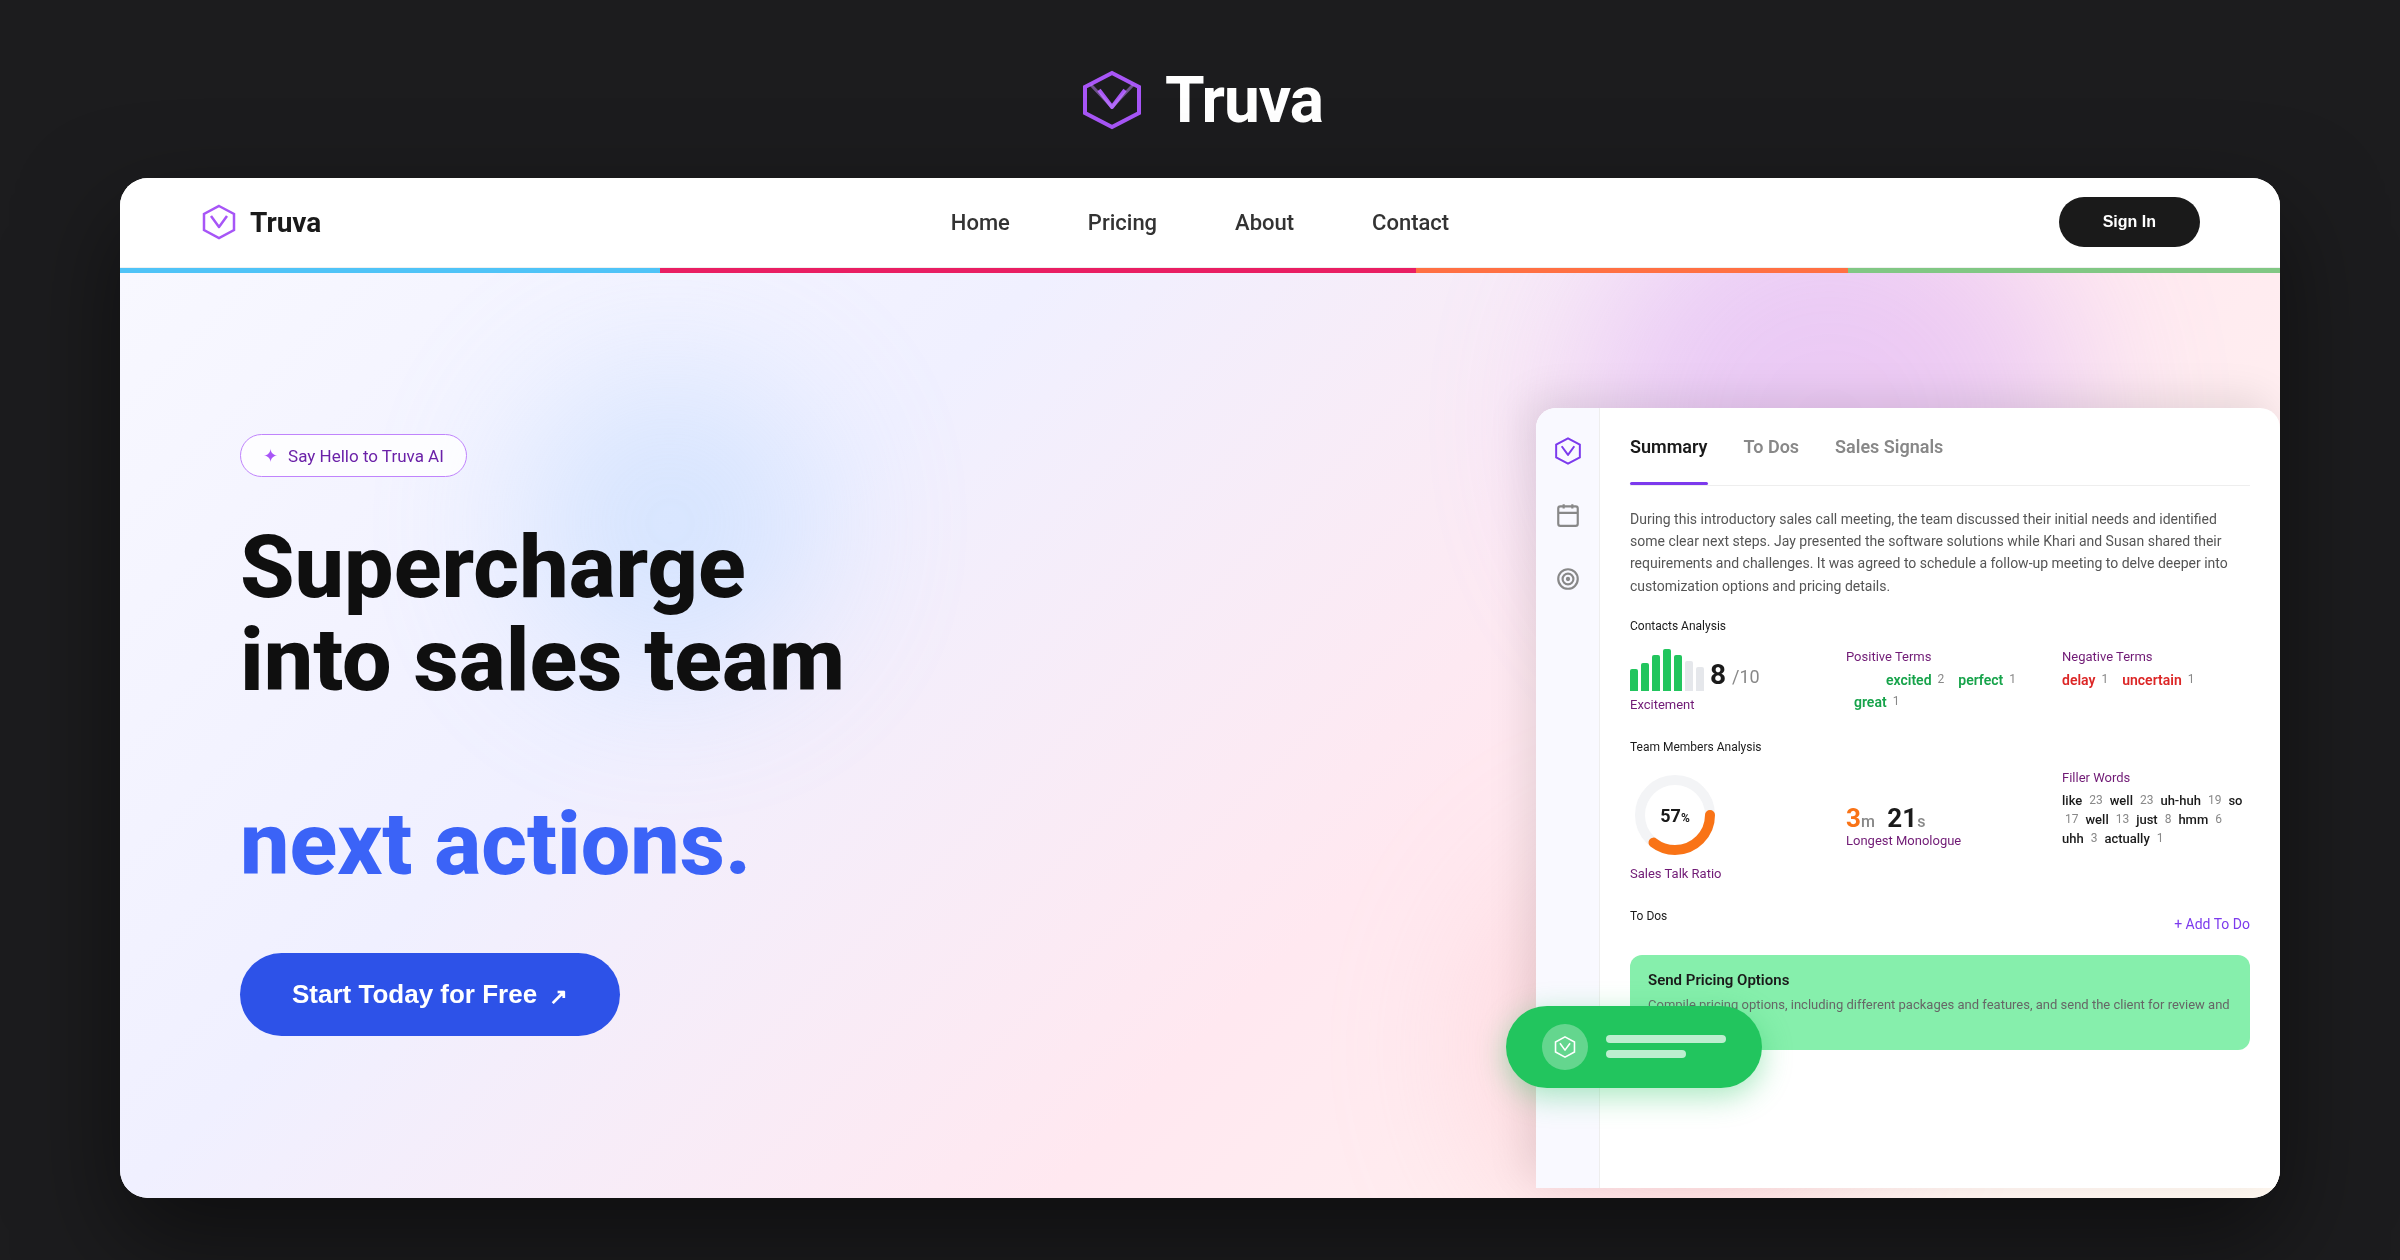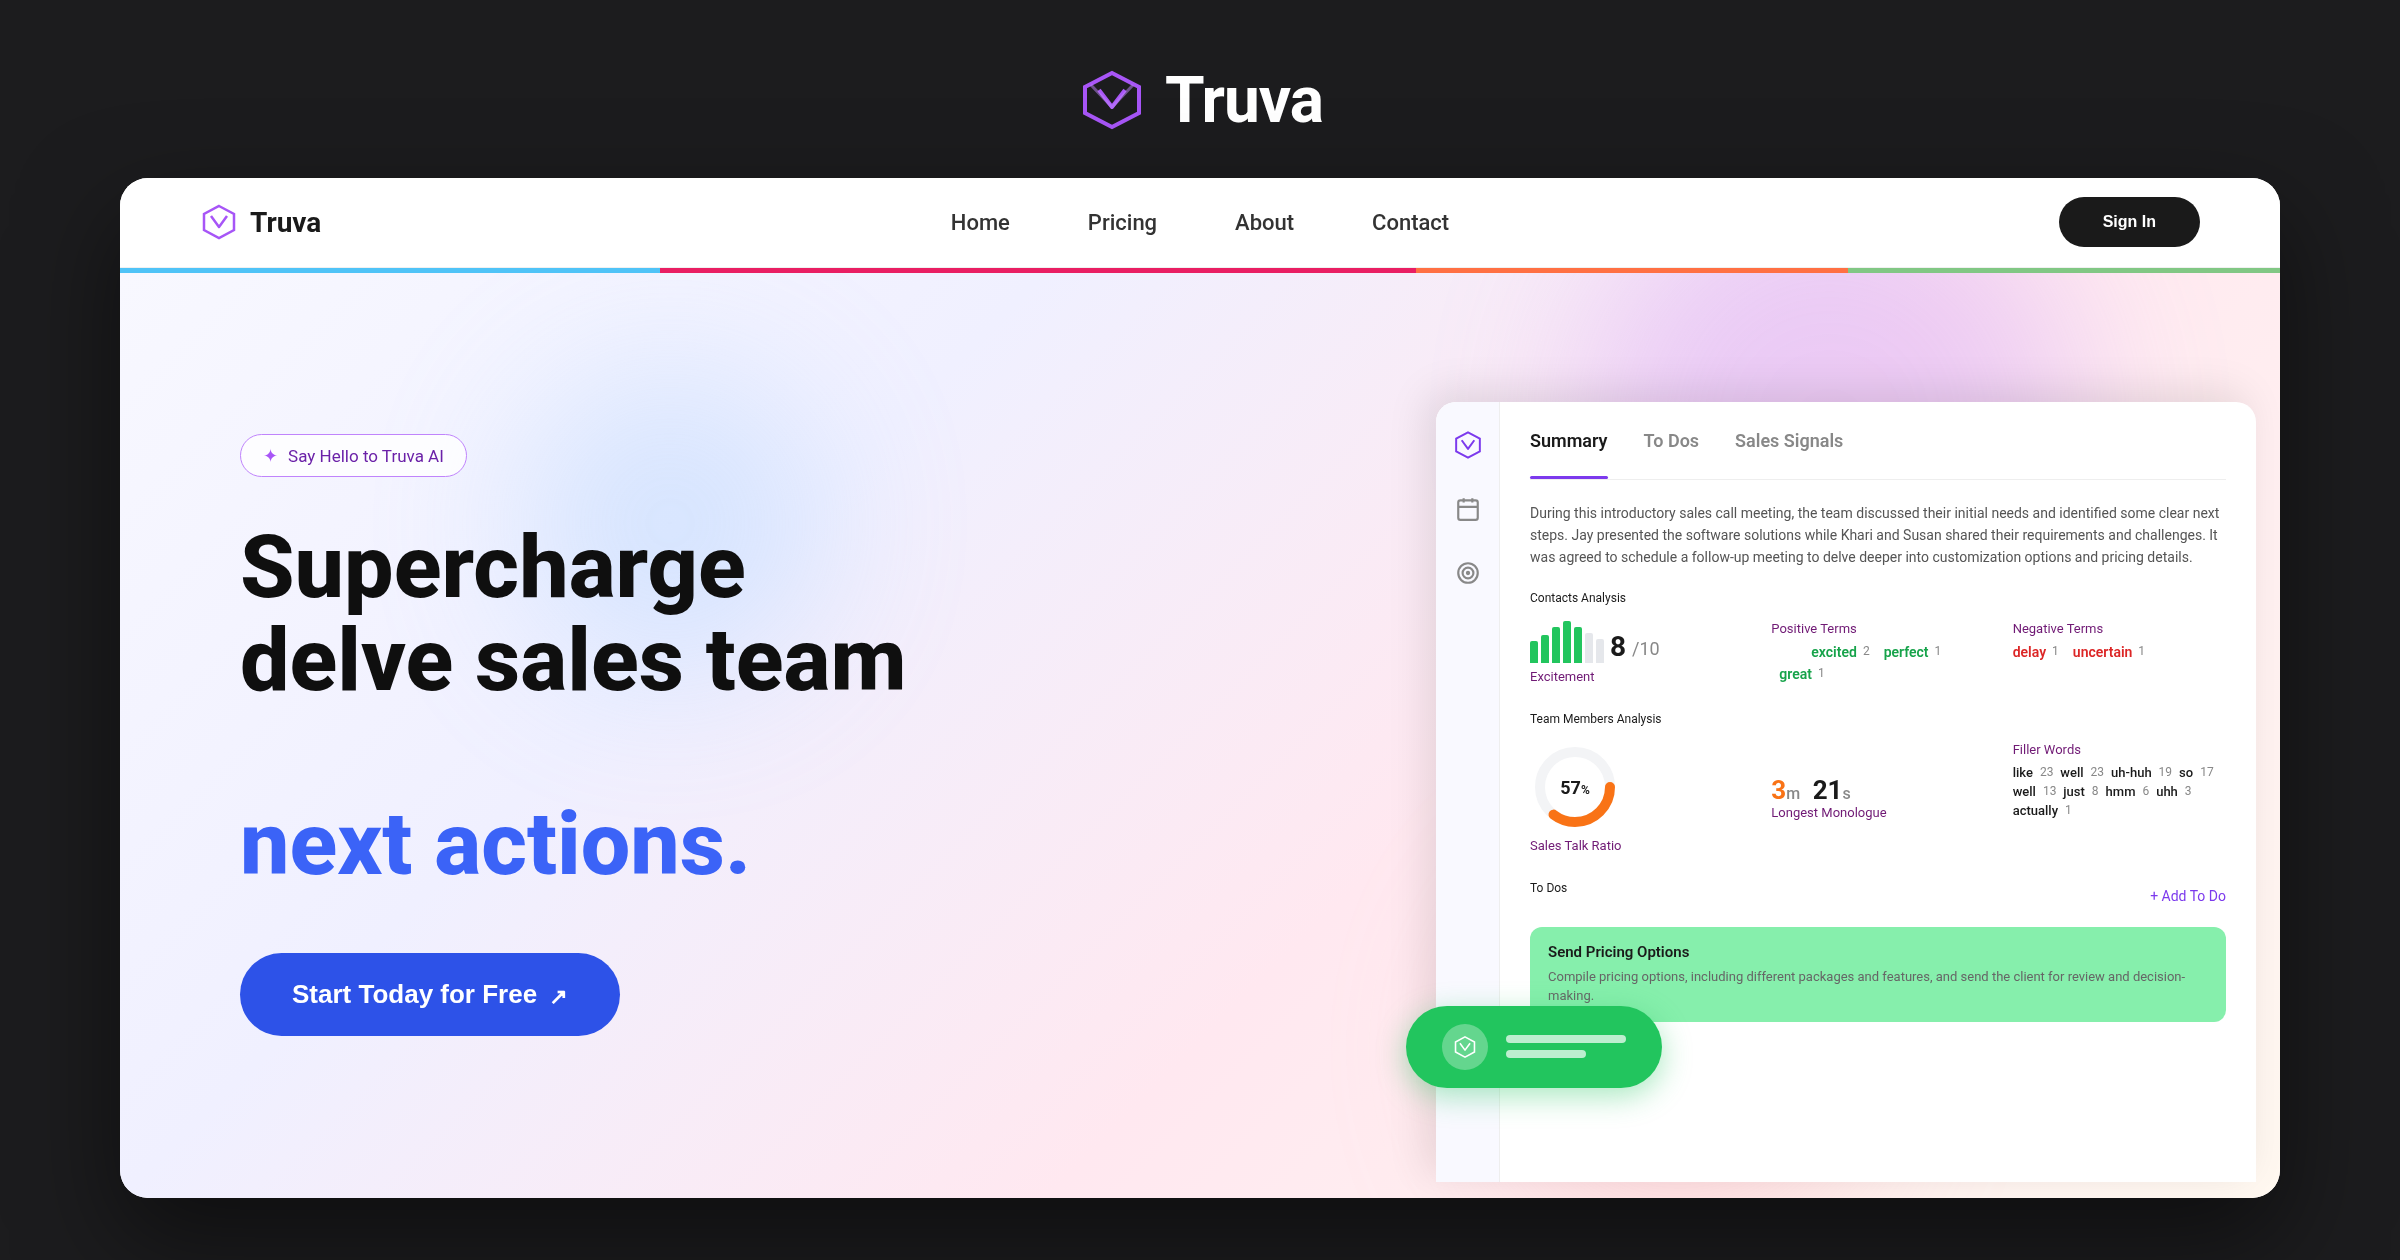--- a/index.html
+++ b/index.html
@@ -186,25 +186,25 @@
       font-weight: 600;
       cursor: pointer;
       display: inline-flex;
       align-items: flex-end;
       gap: 12px;
       width: fit-content;
     }
 
     
     .ui-panel-wrapper {
-      width: 844px;
+      width: 744px;
       position: relative;
       display: flex;
       align-items: flex-end;
-      padding-bottom: 16px;
+      padding-bottom: 10px;
       padding-right: 0;
     }
 
     
     .floating-pill {
       position: absolute;
       bottom: 110px;
       left: -30px;
       background: #22c55e;
       border-radius: 50px;
@@ -571,21 +571,21 @@
 
       <div class="hero-section">
 
         <div class="hero-badge">
           <span class="hero-badge-icon">✦</span>
           <span>Say Hello to Truva AI</span>
         </div>
 
         <div class="hero-title">
           <span>Supercharge</span><br>
-          <span>delve sales team</span><br>
+          <span>into sales team</span><br>
           <br>
           <span class="hero-title-highlight">next actions.</span>
         </div>
 
         <button class="hero-cta">
           <span>Start Today for Free</span>
           <span style="font-size:22px;">↗</span>
         </button>
 
       </div>

